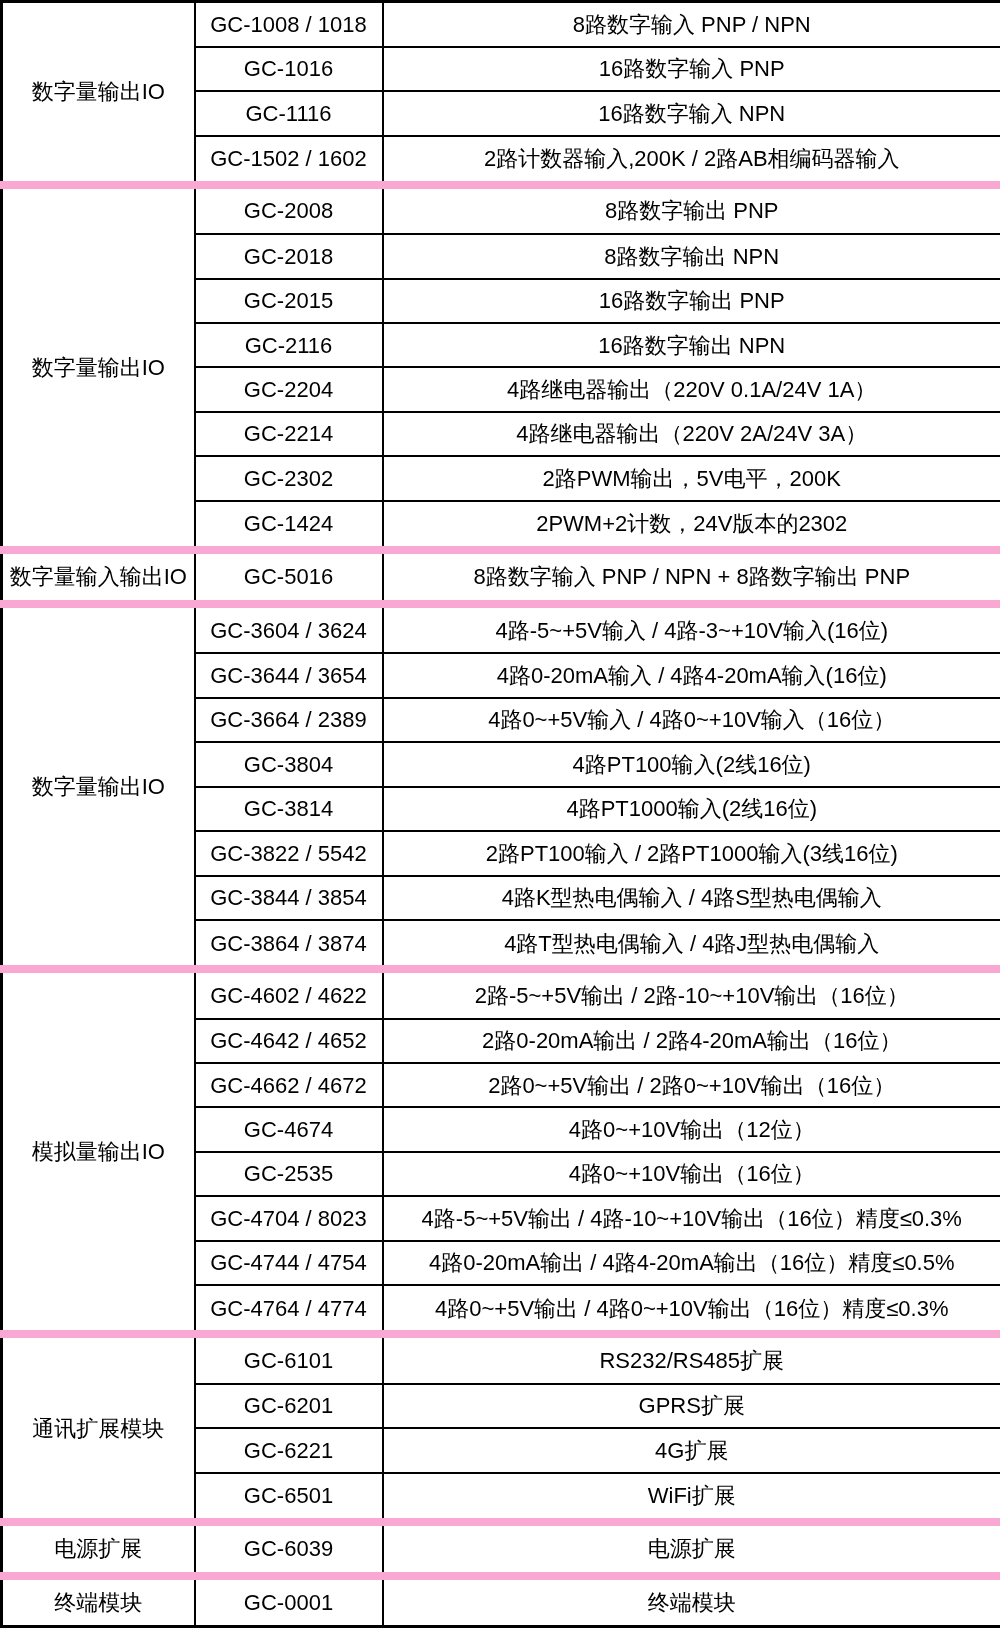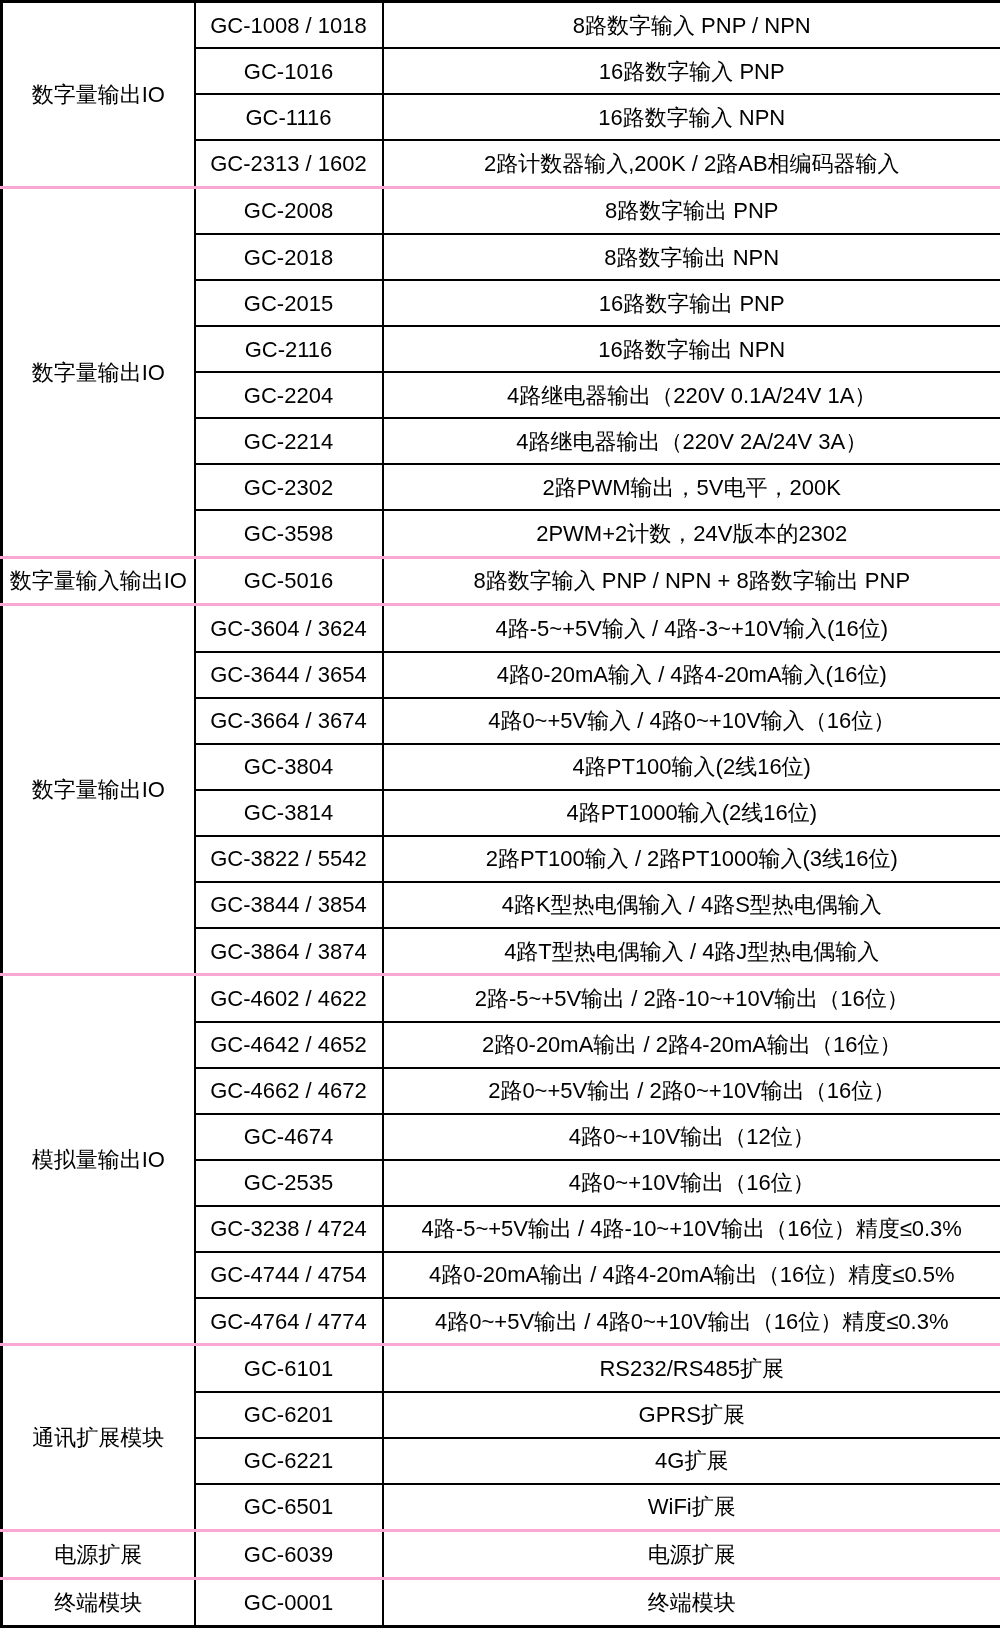--- a/index.html
+++ b/index.html
@@ -26,21 +26,21 @@
     text-align: center;
     vertical-align: middle;
     font-size: 22px;
     line-height: 1.15;
     padding: 0 2px;
     overflow: hidden;
     white-space: nowrap;
   }
   
   table.io-table tr.group-start td {
-    border-top: 3px solid #f9a8d4;
+    border-top: 8px solid #f9a8d4;
   }
   col.c-cat   { width: 193px; }
   col.c-model { width: 188px; }
   col.c-desc  { width: 619px; }
 </style>
 </head>
 <body>
 
 <table class="io-table">
   <colgroup>
@@ -56,21 +56,21 @@
       </tr>
       <tr>
         <td>GC-1016</td>
         <td>16路数字输入 PNP</td>
       </tr>
       <tr>
         <td>GC-1116</td>
         <td>16路数字输入 NPN</td>
       </tr>
       <tr>
-        <td>GC-2313 / 1602</td>
+        <td>GC-1502 / 1602</td>
         <td>2路计数器输入,200K / 2路AB相编码器输入</td>
       </tr>
       <tr class="group-start">
         <td rowspan="8">数字量输出IO</td>
         <td>GC-2008</td>
         <td>8路数字输出 PNP</td>
       </tr>
       <tr>
         <td>GC-2018</td>
         <td>8路数字输出 NPN</td>
@@ -89,39 +89,39 @@
       </tr>
       <tr>
         <td>GC-2214</td>
         <td>4路继电器输出（220V 2A/24V 3A）</td>
       </tr>
       <tr>
         <td>GC-2302</td>
         <td>2路PWM输出，5V电平，200K</td>
       </tr>
       <tr>
-        <td>GC-3598</td>
+        <td>GC-1424</td>
         <td>2PWM+2计数，24V版本的2302</td>
       </tr>
       <tr class="group-start">
         <td rowspan="1">数字量输入输出IO</td>
         <td>GC-5016</td>
         <td>8路数字输入 PNP / NPN + 8路数字输出 PNP</td>
       </tr>
       <tr class="group-start">
         <td rowspan="8">数字量输出IO</td>
         <td>GC-3604 / 3624</td>
         <td>4路-5~+5V输入 / 4路-3~+10V输入(16位)</td>
       </tr>
       <tr>
         <td>GC-3644 / 3654</td>
         <td>4路0-20mA输入 / 4路4-20mA输入(16位)</td>
       </tr>
       <tr>
-        <td>GC-3664 / 3674</td>
+        <td>GC-3664 / 2389</td>
         <td>4路0~+5V输入 / 4路0~+10V输入（16位）</td>
       </tr>
       <tr>
         <td>GC-3804</td>
         <td>4路PT100输入(2线16位)</td>
       </tr>
       <tr>
         <td>GC-3814</td>
         <td>4路PT1000输入(2线16位)</td>
       </tr>
@@ -152,21 +152,21 @@
       </tr>
       <tr>
         <td>GC-4674</td>
         <td>4路0~+10V输出（12位）</td>
       </tr>
       <tr>
         <td>GC-2535</td>
         <td>4路0~+10V输出（16位）</td>
       </tr>
       <tr>
-        <td>GC-3238 / 4724</td>
+        <td>GC-4704 / 8023</td>
         <td>4路-5~+5V输出 / 4路-10~+10V输出（16位）精度≤0.3%</td>
       </tr>
       <tr>
         <td>GC-4744 / 4754</td>
         <td>4路0-20mA输出 / 4路4-20mA输出（16位）精度≤0.5%</td>
       </tr>
       <tr>
         <td>GC-4764 / 4774</td>
         <td>4路0~+5V输出 / 4路0~+10V输出（16位）精度≤0.3%</td>
       </tr>

